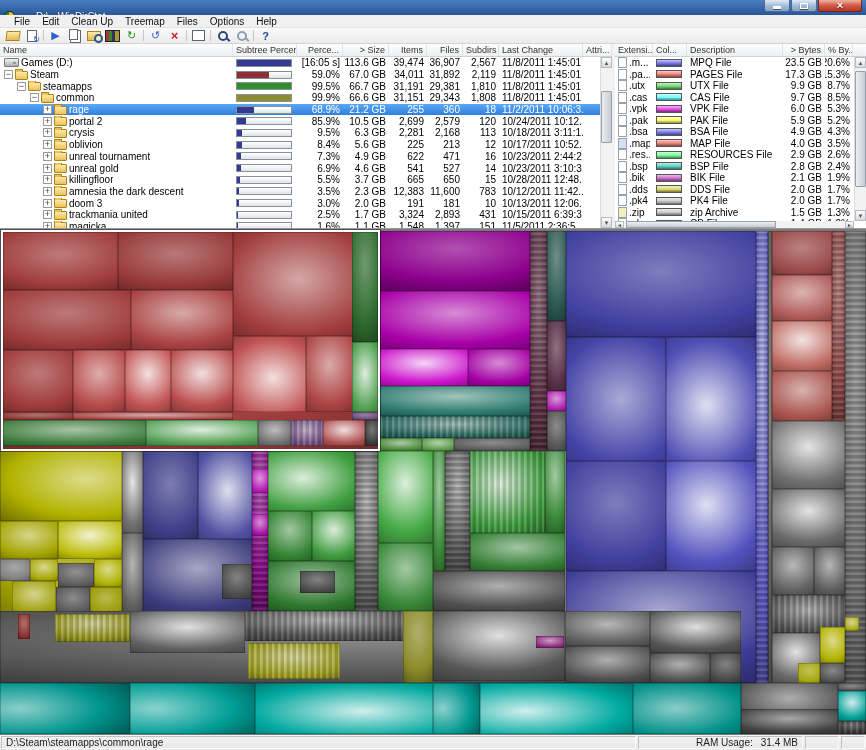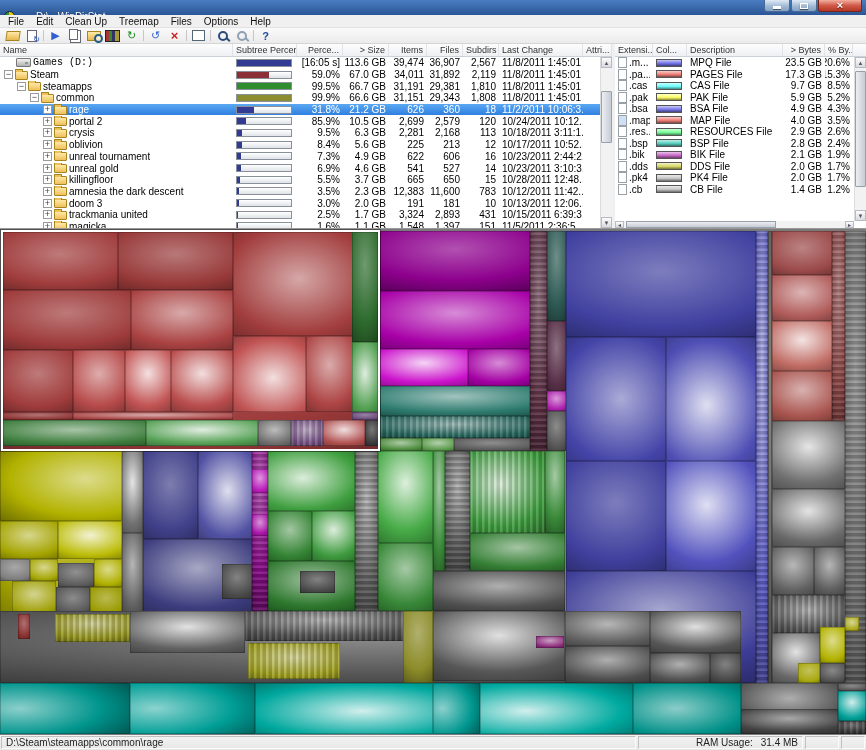--- a/index.html
+++ b/index.html
@@ -8,21 +8,21 @@
   .titlebar{position:absolute;top:0;left:0;right:0;height:32px;background:linear-gradient(#4a7ec2,#2b5797 45%,#1e4480);display:flex;align-items:center;padding:0 4px;gap:21px;box-sizing:border-box}
   .appico{width:9px;height:9px;border-radius:50%;background:conic-gradient(#e8c80a 0 25%,#b03030 0 55%,#3050b0 0 80%,#309030 0);flex:none;border:1px solid #123}
   .wtitle{color:#fff;font-size:10px;flex:1;text-shadow:0 1px 2px #123;white-space:nowrap;overflow:hidden}
   .winbtns{display:flex;gap:1px;align-self:flex-start}
   .wb{width:26px;height:12px;background:linear-gradient(#dfe9f5,#9db6d2 60%,#86a2c4);border:1px solid #4a6a96;border-top:none;border-radius:0 0 3px 3px;display:flex;align-items:center;justify-content:center;box-sizing:border-box}
   .wb.close{width:44px;background:linear-gradient(#f2b0a0,#d25a48 50%,#b03824);border-color:#7a2418}
   .g-min{width:8px;height:3px;background:#fff;box-shadow:0 1px 0 #456;margin-top:3px}
   .g-max{width:8px;height:6px;border:1px solid #fff;box-shadow:0 1px 1px #456;box-sizing:border-box}
   .g-x{color:#fff;font-size:11px;font-weight:bold;line-height:9px;text-shadow:0 1px 1px #611}
   
-  .menubar{position:absolute;top:15px;left:0;right:0;height:13px;background:#f0f0f0;display:flex;align-items:center;font-size:10px;padding-left:2px;border-bottom:1px solid #e2e2e2;box-sizing:border-box}
+  .menubar{position:absolute;top:15px;left:0;right:0;height:13px;background:#f0f0f0;display:flex;align-items:center;font-size:10px;padding-left:8px;border-bottom:1px solid #e2e2e2;box-sizing:border-box}
   .mi{padding:0 6px;color:#111}
   
   .toolbar{position:absolute;top:28px;left:0;right:0;height:16px;background:linear-gradient(#fafafa,#ebebeb);border-bottom:1px solid #d5d5d5;display:flex;align-items:center;padding:0 3px;box-sizing:border-box}
   .tbtn{width:19px;height:15px;display:flex;align-items:center;justify-content:center;font-size:11px;position:relative;flex:none}
   .tsep{width:1px;height:11px;background:#c6c6c6;margin:0 2px;flex:none}
   .ic-open::before{content:'';width:12px;height:8px;background:linear-gradient(#ffe9a8,#e8b84c);border:1px solid #a8841c;display:block;transform:skewX(-8deg)}
   .ic-reload::before{content:'';width:8px;height:10px;background:#fff;border:1px solid #667;display:block}
   .ic-reload::after{content:'↻';position:absolute;font-size:8px;color:#2255cc;right:1px;bottom:-1px}
   .ic-copy::before{content:'';width:7px;height:9px;background:#fff;border:1px solid #667;box-shadow:2px 2px 0 0 #fff,2px 2px 0 1px #667;display:block;margin:-2px 0 0 -2px}
   .ic-explorer::before{content:'';width:12px;height:8px;background:linear-gradient(#ffe9a8,#e8b84c);border:1px solid #a8841c;display:block}
@@ -156,21 +156,21 @@
           <div class="hcell c-pct">Perce...</div>
           <div class="hcell c-size">&gt; Size</div>
           <div class="hcell c-items">Items</div>
           <div class="hcell c-files">Files</div>
           <div class="hcell c-sub">Subdirs</div>
           <div class="hcell c-chg">Last Change</div>
           <div class="hcell c-att">Attri...</div>
         </div>
       <div class="rows" id="treeRows">
           <div class="trow">
-            <div class="cell c-name" style="padding-left: 16px; font-family: Liberation Mono, monospace;">
+            <div class="cell c-name" style="padding-left: 4px;">
               <span class="drive"></span>
               <span class="lbl">Games (D:)</span>
             </div>
             <div class="cell c-bar">
               <span class="bar">
                 <span class="fill" style="width: 100%; background: rgb(51, 58, 148);"></span>
               </span>
             </div>
             <div class="cell c-pct">[16:05 s]</div>
             <div class="cell c-size">113.6 GB</div>
@@ -241,23 +241,23 @@
             <div class="cell c-name" style="padding-left: 43px;">
               <span class="exp">+</span>
               <span class="fold"></span>
               <span class="lbl">rage</span>
             </div>
             <div class="cell c-bar">
               <span class="bar">
                 <span class="fill" style="width: 31.8%; background: rgb(51, 58, 148);"></span>
               </span>
             </div>
-            <div class="cell c-pct">31.8%</div>
+            <div class="cell c-pct">68.9%</div>
             <div class="cell c-size">21.2 GB</div>
-            <div class="cell c-items">626</div>
+            <div class="cell c-items">255</div>
             <div class="cell c-files">360</div>
             <div class="cell c-sub">18</div>
             <div class="cell c-chg">11/2/2011 10:06:3...</div>
             <div class="cell c-att"></div>
           </div>
           <div class="trow">
             <div class="cell c-name" style="padding-left: 43px;">
               <span class="exp">+</span>
               <span class="fold"></span>
               <span class="lbl">portal 2</span>
@@ -320,21 +320,21 @@
               <span class="lbl">unreal tournament</span>
             </div>
             <div class="cell c-bar">
               <span class="bar">
                 <span class="fill" style="width: 7.3%; background: rgb(51, 58, 148);"></span>
               </span>
             </div>
             <div class="cell c-pct">7.3%</div>
             <div class="cell c-size">4.9 GB</div>
             <div class="cell c-items">622</div>
-            <div class="cell c-files">606</div>
+            <div class="cell c-files">471</div>
             <div class="cell c-sub">16</div>
             <div class="cell c-chg">10/23/2011 2:44:2...</div>
             <div class="cell c-att"></div>
           </div>
           <div class="trow">
             <div class="cell c-name" style="padding-left: 43px;">
               <span class="exp">+</span>
               <span class="fold"></span>
               <span class="lbl">unreal gold</span>
             </div>
@@ -483,32 +483,56 @@
             <div class="cell e-col">
               <span class="sw" style="background: linear-gradient(rgb(249, 204, 201), rgb(240, 128, 120) 55%, rgb(132, 70, 66));"></span>
             </div>
             <div class="cell e-desc">PAGES File</div>
             <div class="cell e-b">17.3 GB</div>
             <div class="cell e-p">15.3%</div>
           </div>
           <div class="erow">
             <div class="cell e-ext">
               <span class="fico"></span>
+              <span class="lbl">.utx</span>
+            </div>
+            <div class="cell e-col">
+              <span class="sw" style="background: linear-gradient(rgb(198, 240, 198), rgb(114, 218, 114) 55%, rgb(62, 119, 62));"></span>
+            </div>
+            <div class="cell e-desc">UTX File</div>
+            <div class="cell e-b">9.9 GB</div>
+            <div class="cell e-p">8.7%</div>
+          </div>
+          <div class="erow">
+            <div class="cell e-ext">
+              <span class="fico"></span>
               <span class="lbl">.cas</span>
             </div>
             <div class="cell e-col">
               <span class="sw" style="background: linear-gradient(rgb(198, 255, 255), rgb(114, 255, 255) 55%, rgb(62, 140, 140));"></span>
             </div>
             <div class="cell e-desc">CAS File</div>
             <div class="cell e-b">9.7 GB</div>
             <div class="cell e-p">8.5%</div>
           </div>
           <div class="erow">
             <div class="cell e-ext">
               <span class="fico"></span>
+              <span class="lbl">.vpk</span>
+            </div>
+            <div class="cell e-col">
+              <span class="sw" style="background: linear-gradient(rgb(244, 182, 244), rgb(228, 74, 228) 55%, rgb(125, 40, 125));"></span>
+            </div>
+            <div class="cell e-desc">VPK File</div>
+            <div class="cell e-b">6.0 GB</div>
+            <div class="cell e-p">5.3%</div>
+          </div>
+          <div class="erow">
+            <div class="cell e-ext">
+              <span class="fico"></span>
               <span class="lbl">.pak</span>
             </div>
             <div class="cell e-col">
               <span class="sw" style="background: linear-gradient(rgb(255, 255, 195), rgb(255, 255, 106) 55%, rgb(140, 140, 58));"></span>
             </div>
             <div class="cell e-desc">PAK File</div>
             <div class="cell e-b">5.9 GB</div>
             <div class="cell e-p">5.2%</div>
           </div>
           <div class="erow">
@@ -587,20 +611,32 @@
             <div class="cell e-ext">
               <span class="fico"></span>
               <span class="lbl">.pk4</span>
             </div>
             <div class="cell e-col">
               <span class="sw" style="background: linear-gradient(rgb(233, 233, 233), rgb(200, 200, 200) 55%, rgb(110, 110, 110));"></span>
             </div>
             <div class="cell e-desc">PK4 File</div>
             <div class="cell e-b">2.0 GB</div>
             <div class="cell e-p">1.7%</div>
+          </div>
+          <div class="erow">
+            <div class="cell e-ext">
+              <span class="fico zip"></span>
+              <span class="lbl">.zip</span>
+            </div>
+            <div class="cell e-col">
+              <span class="sw" style="background: linear-gradient(rgb(234, 234, 234), rgb(204, 204, 204) 55%, rgb(112, 112, 112));"></span>
+            </div>
+            <div class="cell e-desc">zip Archive</div>
+            <div class="cell e-b">1.5 GB</div>
+            <div class="cell e-p">1.3%</div>
           </div>
           <div class="erow">
             <div class="cell e-ext">
               <span class="fico"></span>
               <span class="lbl">.cb</span>
             </div>
             <div class="cell e-col">
               <span class="sw" style="background: linear-gradient(rgb(233, 233, 233), rgb(200, 200, 200) 55%, rgb(110, 110, 110));"></span>
             </div>
             <div class="cell e-desc">CB File</div>

